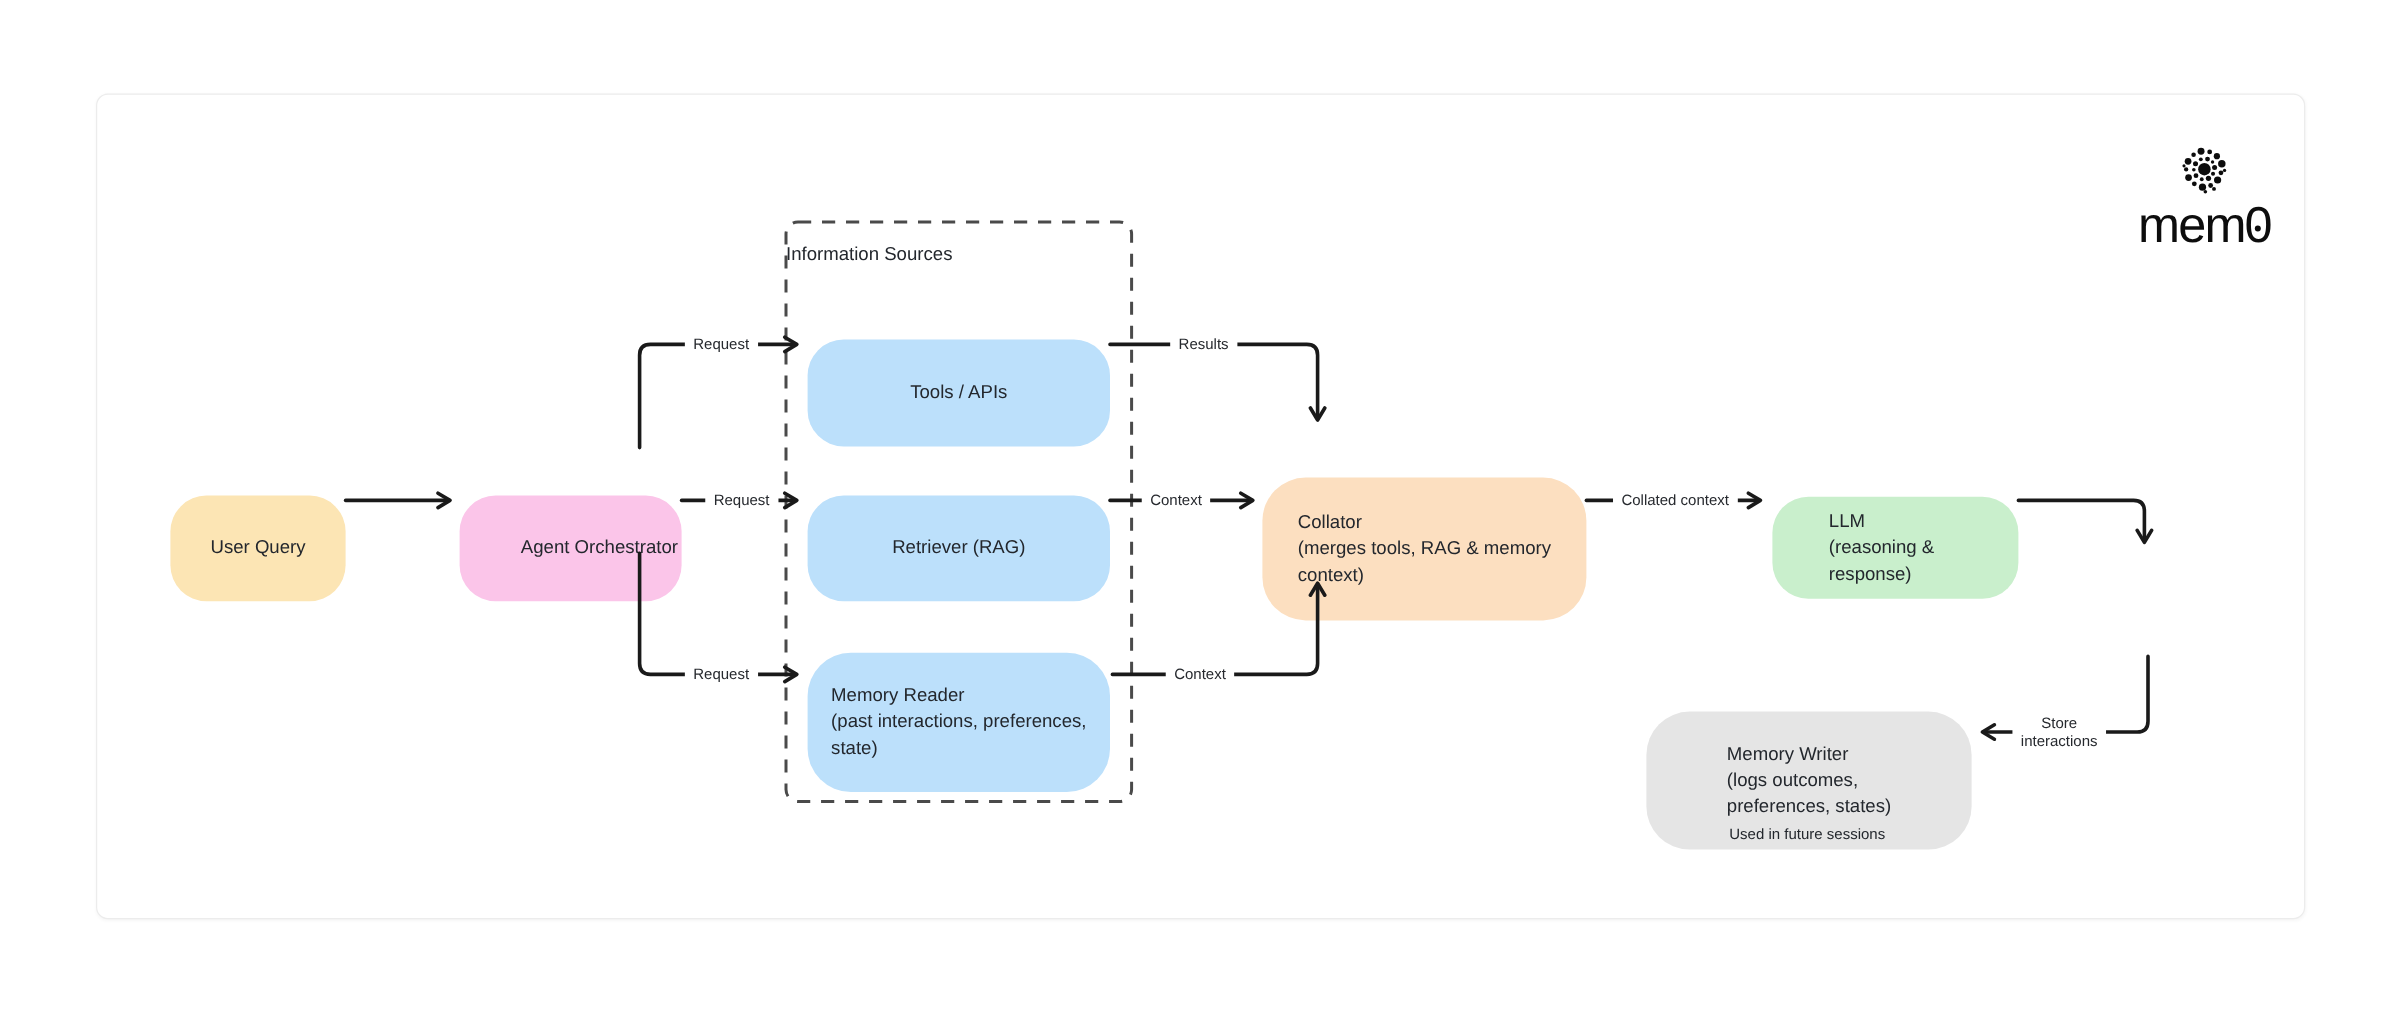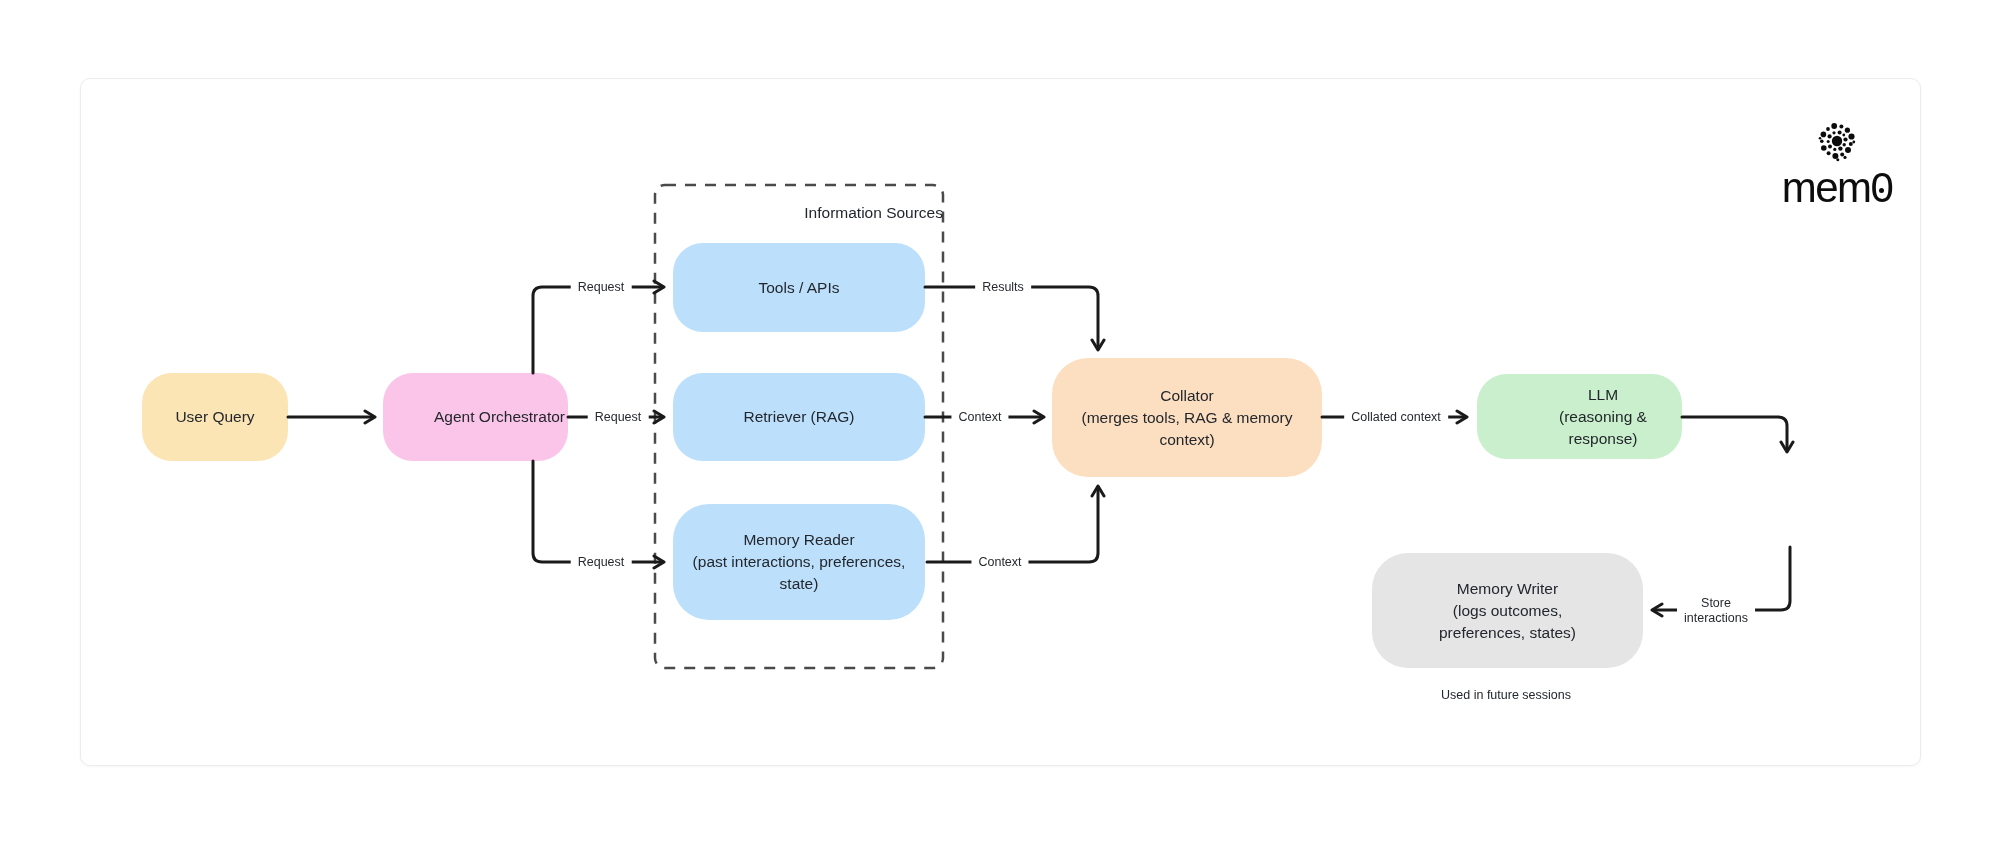--- a/index.html
+++ b/index.html
@@ -9,24 +9,24 @@
 
   .card { position:absolute; left:80px; top:78px; width:1841px; height:688px;
           background:#ffffff; border:1px solid #ececec; border-radius:10px;
           box-shadow:0 1px 3px rgba(0,0,0,.04); }
 
   svg.layer { position:absolute; left:0; top:0; width:2000px; height:846px; pointer-events:none; }
   #group-layer { z-index:1; }
   #edge-layer  { z-index:3; }
 
   .node { position:absolute; z-index:2; display:flex; align-items:center; justify-content:center;
-          border-radius:30px; text-align:center; font-size:15.5px; line-height:22px;
-          white-space:pre-line; color:#23272d; }
+          border-radius:30px; font-size:15.5px; line-height:22px;
+          white-space:pre-line; color:#23272d;margin-top:40px; }
 
-  .group-title { position:absolute; z-index:2; text-align:right; font-size:15.5px; color:#23272d; }
+  .group-title { position:absolute; z-index:2; text-align:left; font-size:15.5px; color:#23272d; }
 
   .edge-label { position:absolute; z-index:4; transform:translate(-50%,-50%);
                 background:#ffffff; padding:1px 7px; font-size:12.5px; line-height:15px;
                 color:#26292e; text-align:center; white-space:pre-line; }
 
   .note { position:absolute; z-index:2; font-size:12.5px; font-weight:500; color:#23272d;
           text-align:center; transform:translate(-50%,-50%); }
 
   .logo { position:absolute; left:1770px; top:118px; width:134px; z-index:2; text-align:center; }
   .logo-icon { display:block; margin:0 auto 2px auto; }

